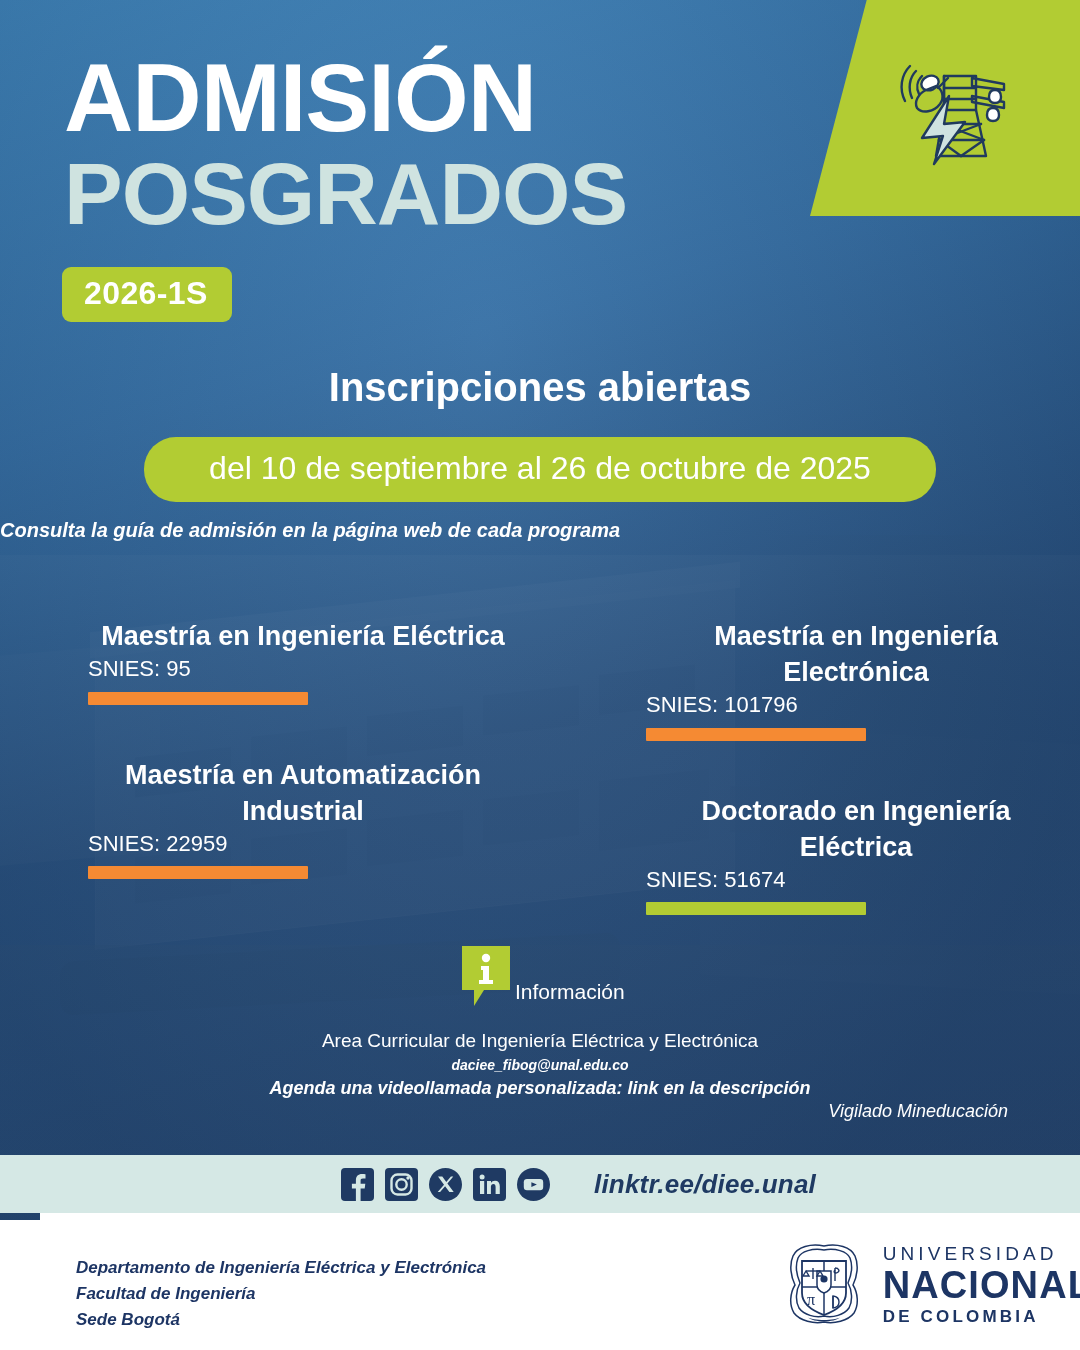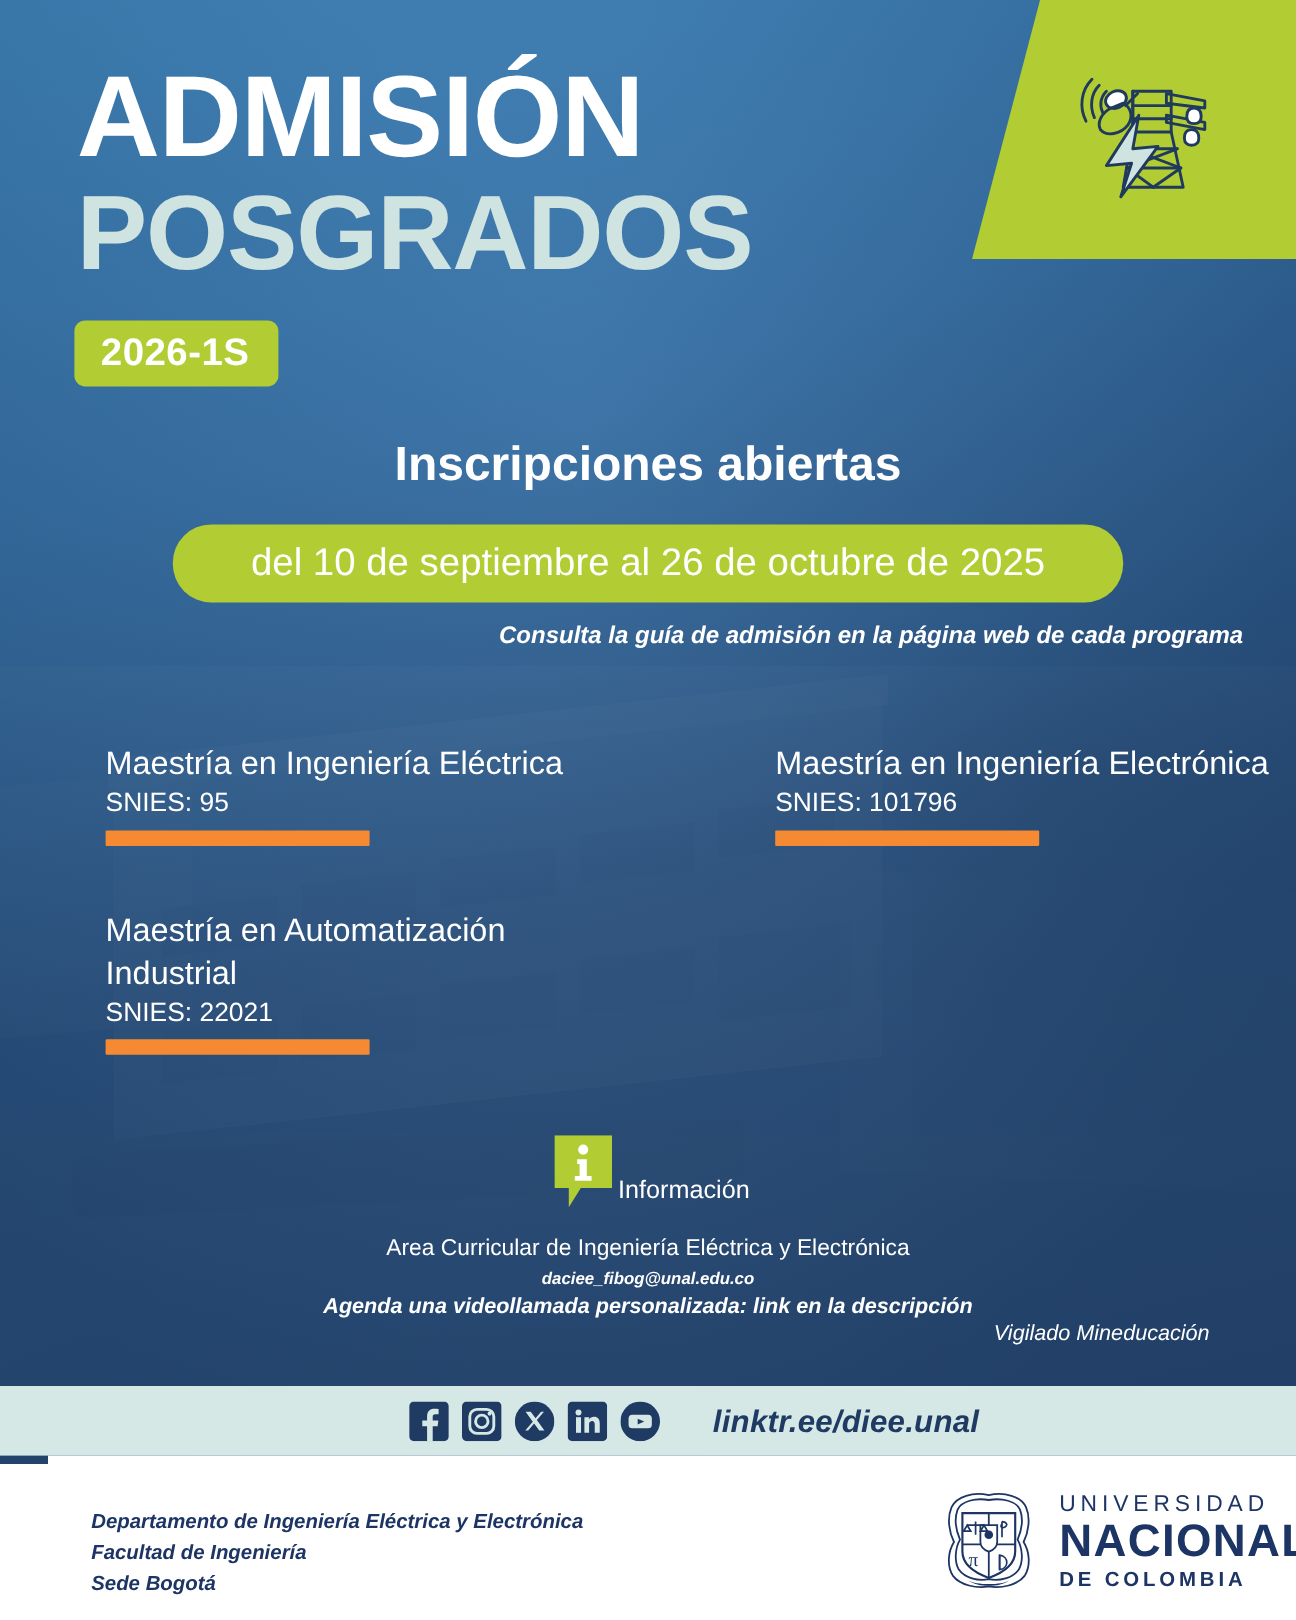--- a/index.html
+++ b/index.html
@@ -125,36 +125,36 @@
   }
   .date-pill{
     position:absolute; left:144px; top:437px; width:792px;
     background:#b2cc33; border-radius:32px;
     text-align:center; color:#ffffff;
     font-size:32px; font-weight:400;
     padding:13px 0 15px;
   }
   .consulta{
     position:absolute; left:0; top:519px; width:1036px;
-    text-align:right; color:#ffffff;
+    text-align:left; color:#ffffff;
     font-size:20px; font-style:italic; font-weight:700;
   }
 
   
   .programs{
     position:absolute; left:0; top:618px; width:1080px;
   }
   .col{ position:absolute; }
   .col-left{ left:88px; width:430px; }
   .col-right{ left:646px; width:420px; }
 
   .prog{ position:relative; }
   .prog + .prog{ margin-top:52px; }
   .prog-name{
-    font-size:27px; font-weight:400; color:#ffffff; line-height:1.34;
+    font-size:27px; font-weight:700; color:#ffffff; line-height:1.34;text-align:center;
   }
   .prog-snies{
     font-size:22px; font-weight:400; color:#ffffff;
     margin-top:2px; line-height:1.2;
   }
   .rule{
     margin-top:9px; height:13px; width:220px; border-radius:1px;
   }
 
   
@@ -291,30 +291,35 @@
   <div class="programs">
 
     <div class="col col-left">
       <div class="prog">
         <div class="prog-name">Maestría en Ingeniería Eléctrica</div>
         <div class="prog-snies">SNIES: 95</div>
         <div class="rule" style="background:#f58a33;width:220px;"></div>
       </div>
       <div class="prog">
         <div class="prog-name">Maestría en Automatización Industrial</div>
-        <div class="prog-snies">SNIES: 22021</div>
+        <div class="prog-snies">SNIES: 22959</div>
         <div class="rule" style="background:#f58a33;width:220px;"></div>
       </div>
     </div>
 
     <div class="col col-right">
       <div class="prog">
         <div class="prog-name">Maestría en Ingeniería Electrónica</div>
         <div class="prog-snies">SNIES: 101796</div>
         <div class="rule" style="background:#f58a33;width:220px;"></div>
+      </div>
+      <div class="prog">
+        <div class="prog-name">Doctorado en Ingeniería Eléctrica</div>
+        <div class="prog-snies">SNIES: 51674</div>
+        <div class="rule" style="background:#b2cc33;width:220px;"></div>
       </div>
     </div>
 
   </div>
 
   <div class="info-icon-wrap">
     <svg viewBox="0 0 48 62" width="48" height="62">
       <path d="M0 0 H48 V44 H22 L12 60 L12 44 H0 Z" fill="#b2cc33"></path>
       <circle cx="24" cy="12" r="4.2" fill="#ffffff"></circle>
       <path d="M19 20 H27 V34 H31 V38 H17 V34 H21 V24 H19 Z" fill="#ffffff"></path>

